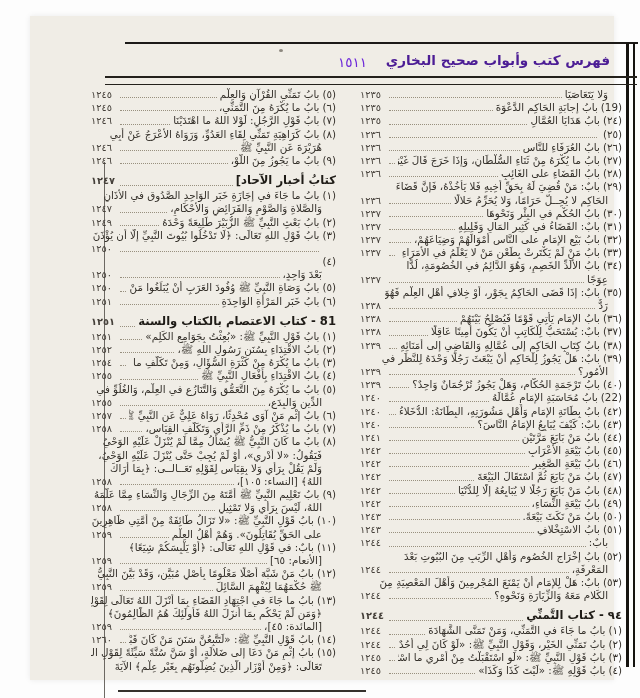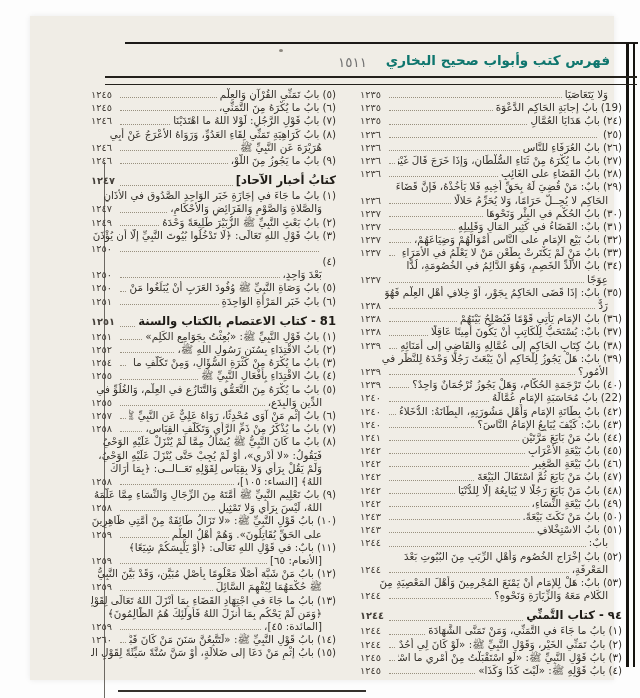--- a/index.html
+++ b/index.html
@@ -12,22 +12,22 @@
     background:#f0ede6;box-shadow:0 0 6px rgba(0,0,0,.08);
   }
   
   .top-rule{position:absolute;left:95px;top:26px;width:513px;height:2px;background:#1c1a18;}
   .edge-line-thick{position:absolute;left:596px;top:27px;width:3px;height:624px;background:#15130f;}
   .edge-line-thin{position:absolute;left:603px;top:27px;width:2px;height:624px;background:#15130f;}
   .bottom-rule{position:absolute;left:88px;top:674px;width:248px;height:2px;background:#35322d;}
   .speck{position:absolute;left:249px;top:33px;width:4px;height:3px;background:#8d887f;border-radius:50%;}
   
   .hdr{position:absolute;top:36px;left:75px;width:517px;height:24px;direction:rtl;}
-  .hdr-title{position:absolute;right:12px;top:0;font-size:13.5px;font-weight:bold;color:#0f766e;letter-spacing:.2px;}
-  .hdr-page{position:absolute;right:255px;top:2px;font-size:13.5px;color:#737373;margin-left:35px;}
+  .hdr-title{position:absolute;right:12px;top:0;font-size:13.5px;font-weight:bold;color:#4c1d95;letter-spacing:.2px;}
+  .hdr-page{position:absolute;right:255px;top:2px;font-size:13.5px;color:#6d28d9;margin-left:35px;}
   .double-rule{position:absolute;left:75px;top:60px;width:532px;height:6px;
     border-top:2.5px solid #24211c;border-bottom:1px solid #24211c;}
   
   .cols{position:absolute;left:44px;top:72px;width:548px;height:592px;direction:rtl;}
   .col{position:absolute;top:0;direction:rtl;}
   .col-first{right:0;width:262px;}   
   .col-second{right:286px;width:245px;}
   .col-sep{position:absolute;left:30px;top:74px;width:1px;height:576px;background:#55504a;opacity:.85;}
   
   .row{display:flex;align-items:baseline;height:13.2px;line-height:13.2px;
@@ -550,15 +550,20 @@
           <span class="num">(١٤)</span>
           <span class="txt">بابُ قَوْلِ النَّبِيِّ ﷺ: «لَتَتَّبِعُنَّ سَنَنَ مَنْ كَانَ قَبْلَكُمْ»</span>
           <span class="dots"></span>
           <span class="pg">١٢٦٠</span>
         </div>
         <div class="row">
           <span class="num">(١٥)</span>
           <span class="txt">بابُ إثْمِ مَنْ دَعَا إلى ضَلالَةٍ، أوْ سَنَّ سُنَّةً سَيِّئَةً لِقَوْلِ اللهِ</span>
 
         </div>
+        <div class="row indent">
+
+          <span class="txt">تَعَالَى: ﴿وَمِنْ أَوْزَارِ الَّذِينَ يُضِلُّونَهُم بِغَيْرِ عِلْمٍ﴾ الآيَةَ</span>
+
+        </div>
       </section>
   </div>
 </div>
 
 </body></html>

